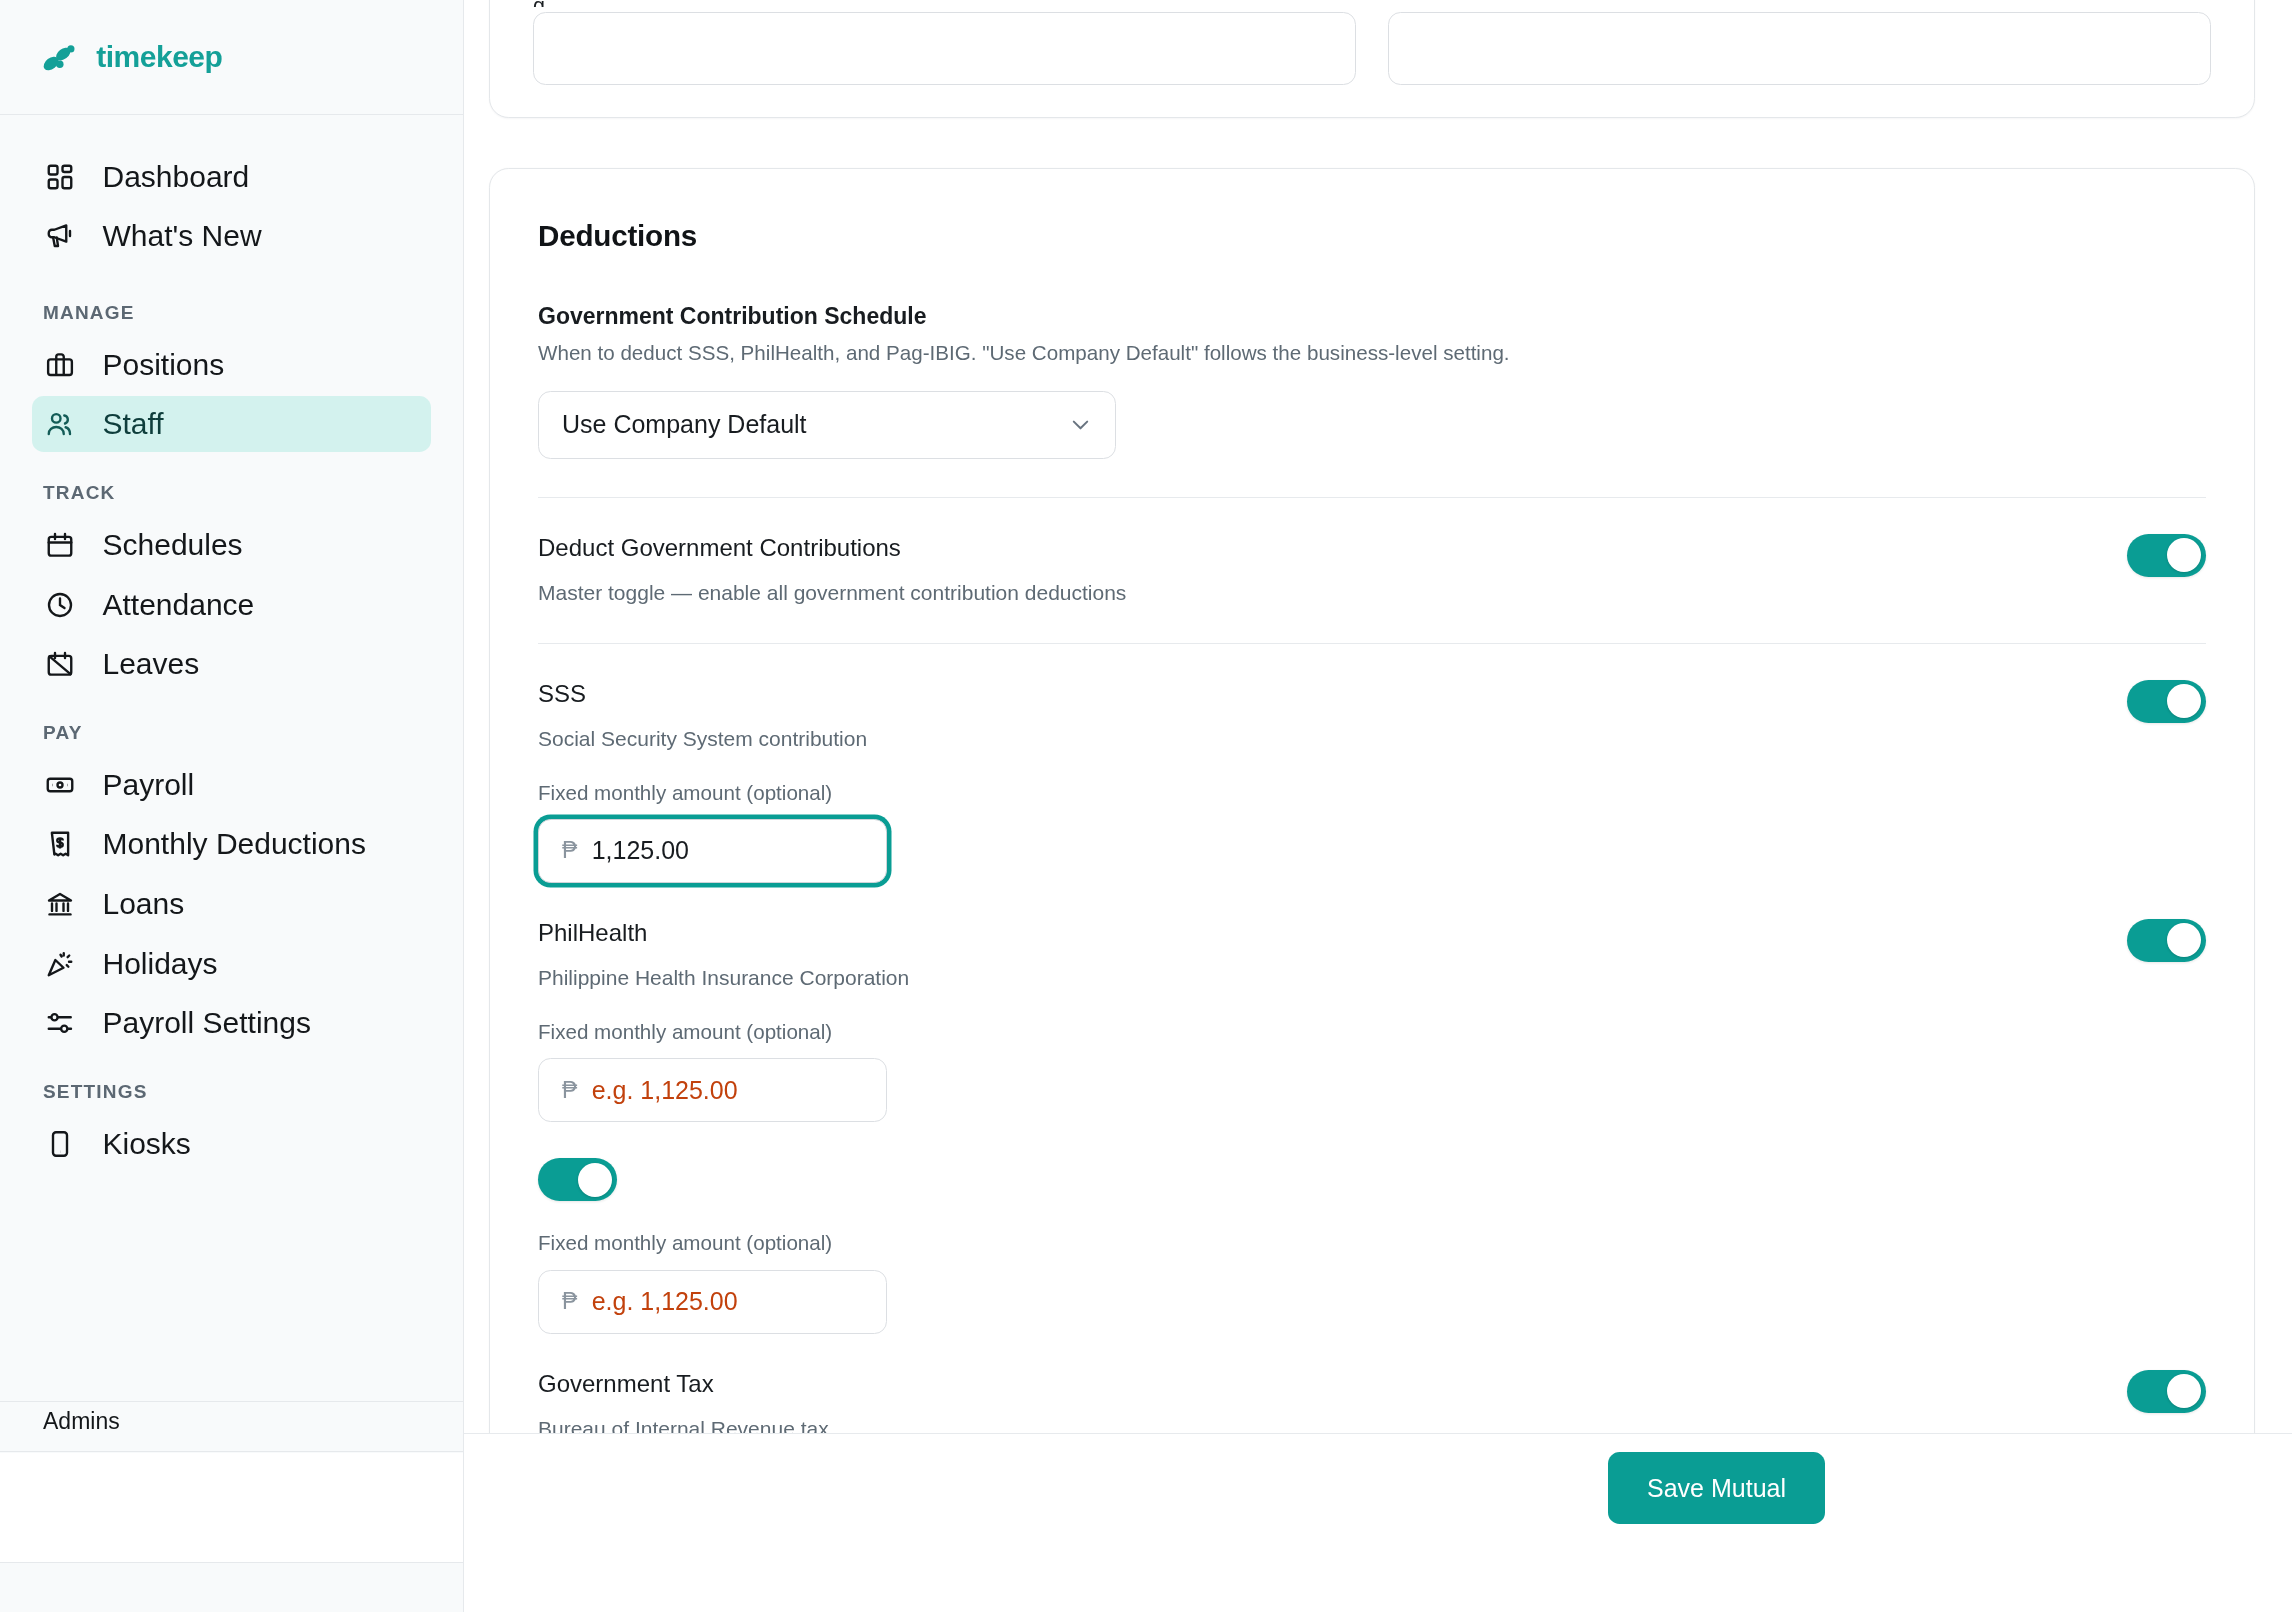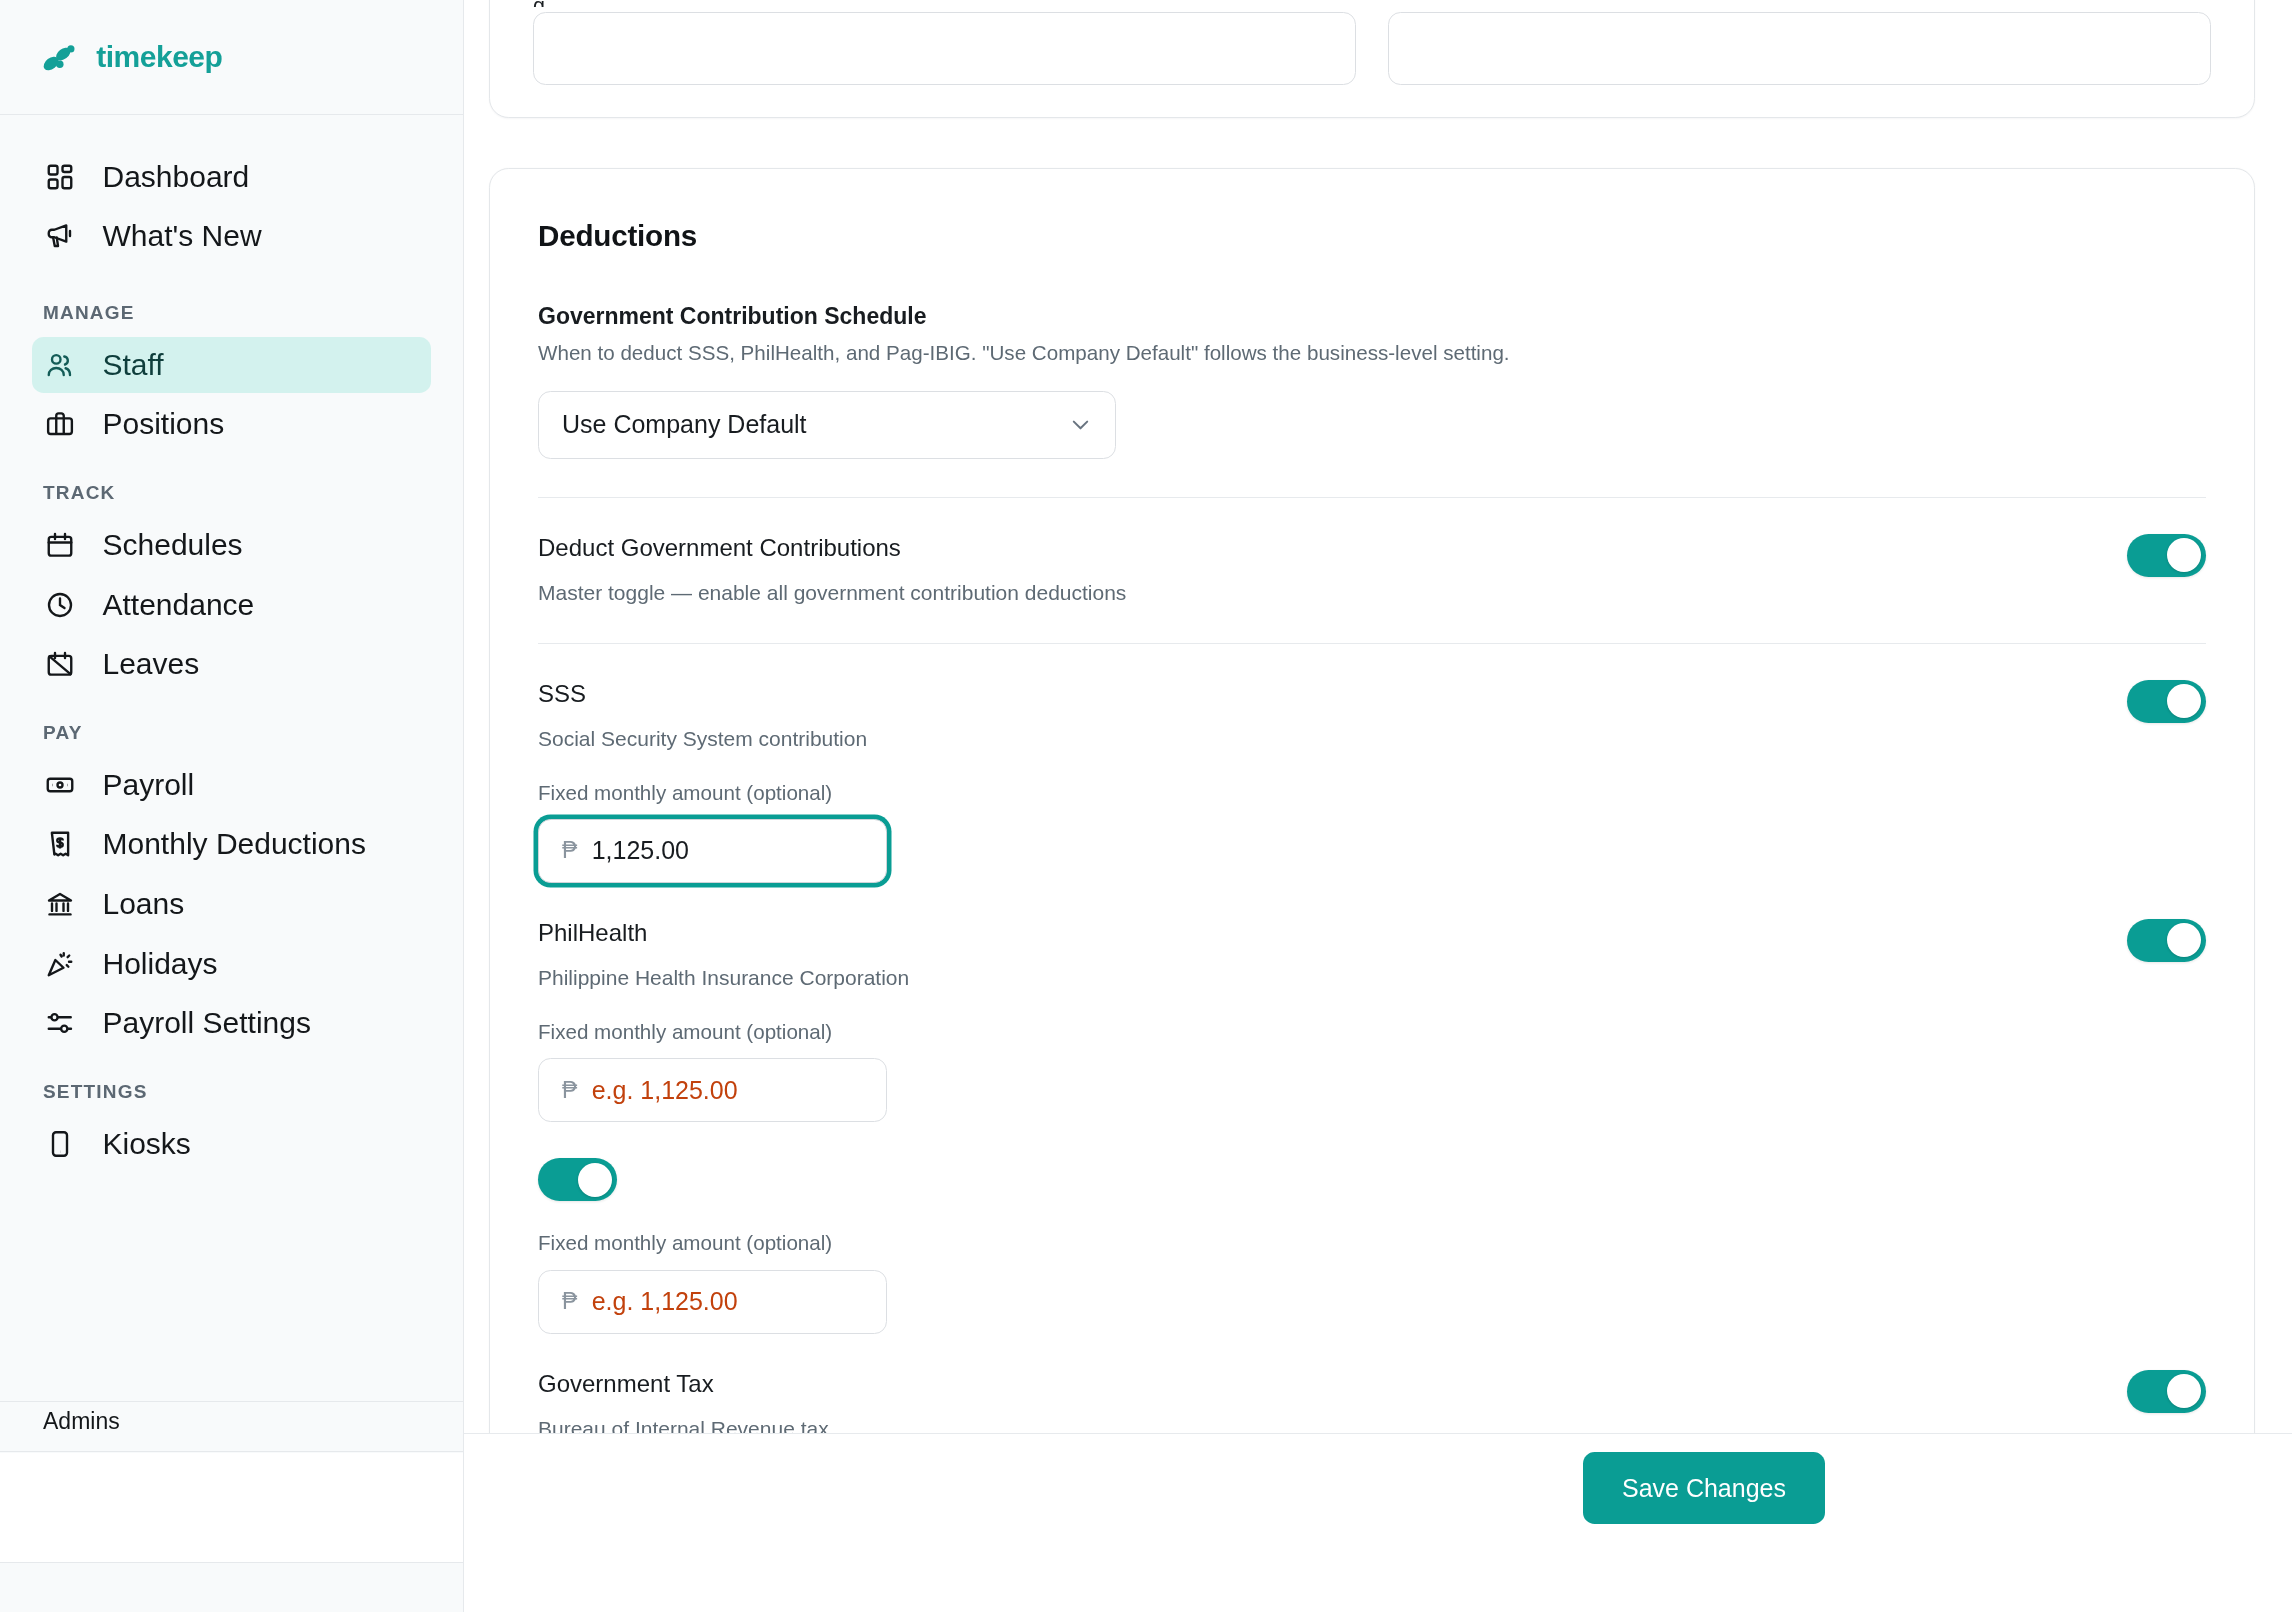--- a/index.html
+++ b/index.html
@@ -250,41 +250,41 @@
             <path d="M3 9.5a2.5 2.5 0 0 1 2.5-2.5h2L17 3.5v13L7.5 13h-2A2.5 2.5 0 0 1 3 10.5z"></path>
             <path d="M6.5 13.2 7.8 20h2.6l-1-6.9"></path>
             <path d="M20 8v4"></path>
           </svg>
         </span>
         <span>What's New</span>
       </div>
 
       <div class="nav-group-label first">MANAGE</div>
 
+      <div class="nav-item">
+        <span class="ic">
+          <svg viewBox="0 0 24 24" width="30" height="30" fill="none" stroke="currentColor" stroke-width="1.9" stroke-linejoin="round">
+            <rect x="2.5" y="7.5" width="19" height="12.5" rx="2"></rect>
+            <path d="M9 7.5V5.4A1.9 1.9 0 0 1 10.9 3.5h2.2A1.9 1.9 0 0 1 15 5.4v2.1"></path>
+            <path d="M9 7.5v12.5M15 7.5v12.5"></path>
+          </svg>
+        </span>
+        <span>Positions</span>
+      </div>
+
       <div class="nav-item active">
         <span class="ic">
           <svg viewBox="0 0 24 24" width="30" height="30" fill="none" stroke="currentColor" stroke-width="1.9" stroke-linecap="round" stroke-linejoin="round">
             <circle cx="9" cy="7.5" r="3.4"></circle>
             <path d="M3 20c0-3.3 2.7-5.6 6-5.6s6 2.3 6 5.6"></path>
             <path d="M16.5 14.6c2 .6 3.5 2.6 3.5 5.4"></path>
             <path d="M15.4 5.2a3.3 3.3 0 0 1 .6 6.4"></path>
           </svg>
         </span>
         <span>Staff</span>
-      </div>
-
-      <div class="nav-item">
-        <span class="ic">
-          <svg viewBox="0 0 24 24" width="30" height="30" fill="none" stroke="currentColor" stroke-width="1.9" stroke-linejoin="round">
-            <rect x="2.5" y="7.5" width="19" height="12.5" rx="2"></rect>
-            <path d="M9 7.5V5.4A1.9 1.9 0 0 1 10.9 3.5h2.2A1.9 1.9 0 0 1 15 5.4v2.1"></path>
-            <path d="M9 7.5v12.5M15 7.5v12.5"></path>
-          </svg>
-        </span>
-        <span>Positions</span>
       </div>
 
 
       <div class="nav-group-label">TRACK</div>
 
       <div class="nav-item">
         <span class="ic">
           <svg viewBox="0 0 24 24" width="30" height="30" fill="none" stroke="currentColor" stroke-width="1.9" stroke-linejoin="round" stroke-linecap="round">
             <rect x="3" y="5.5" width="18" height="15" rx="2"></rect>
             <path d="M3 10h18"></path>
@@ -491,19 +491,19 @@
         <div class="switch">
             <span class="knob"></span>
           </div>
       </div>
 
     </section>
 
     <div class="behind-heading">Settings</div>
 
     <div class="footer-bar">
-      <button class="save-btn">Save Changes</button>
+      <button class="save-btn">Save Mutual</button>
     </div>
     <div class="bottom-strip"></div>
   </main>
 
 </div>
 
 
 </body></html>

